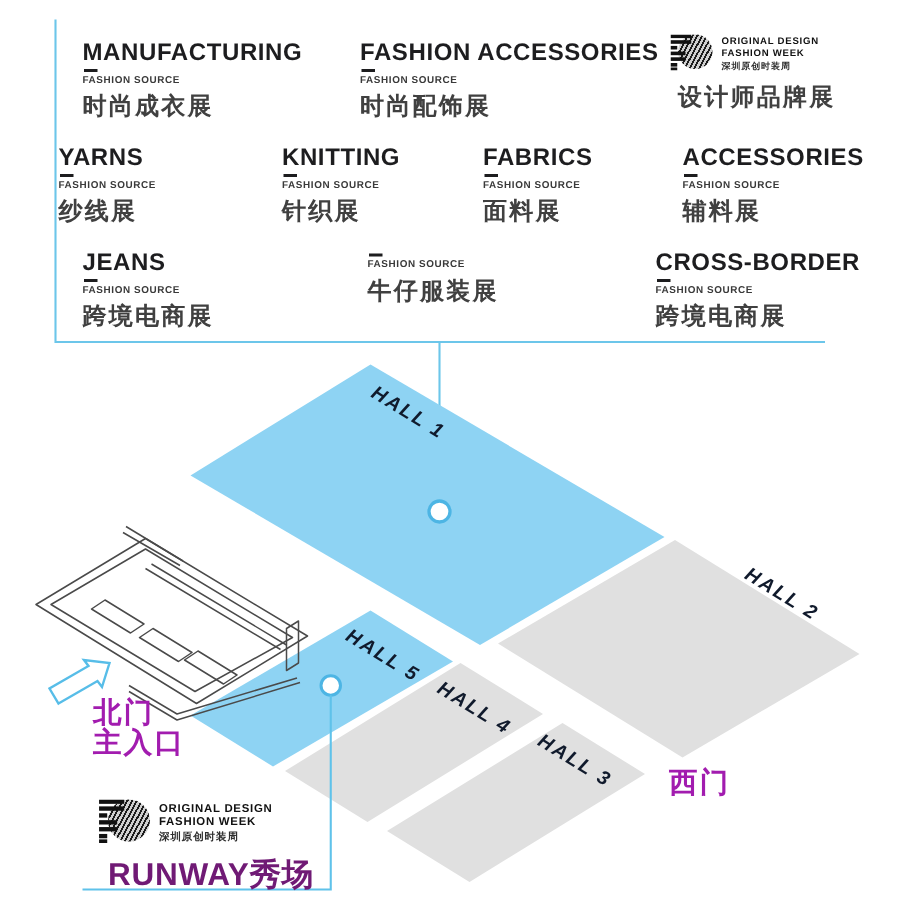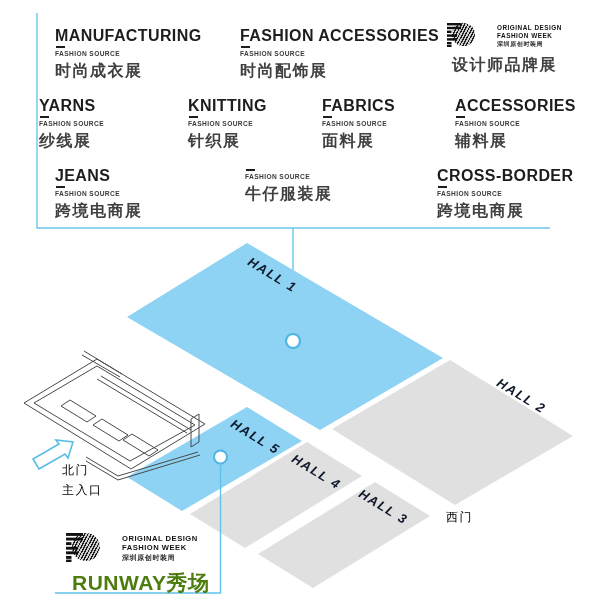--- a/index.html
+++ b/index.html
@@ -9,33 +9,33 @@
   .li{position:absolute;}
   .li-title{font-size:16px;font-weight:600;letter-spacing:.4px;color:#1d1d1f;line-height:1.05;white-space:nowrap;}
   .dash{width:9px;height:2px;background:#1d1d1f;margin:1px 0 2px 1px;}
   .li-sub{font-size:6.6px;font-weight:700;letter-spacing:.4px;color:#3a3a3a;white-space:nowrap;}
   .li-zh{font-size:16px;font-weight:700;letter-spacing:1.5px;color:#404040;margin-top:4px;white-space:nowrap;}
   
   .odfw{display:flex;align-items:flex-start;}
   .odfw-mark{width:23px;height:23px;border-radius:50%;flex:none;
     background:repeating-linear-gradient(118deg,#1c1c1c 0 1.2px,#cfcfcf 1.2px 2.8px);}
   .fglyph{width:14px;height:24px;margin-left:-5px;flex:none;}
-  .odfw-text{margin-left:22px;padding-top:1px;}
+  .odfw-text{margin-left:6px;padding-top:1px;}
   .odfw-l1,.odfw-l2{font-size:6.4px;font-weight:700;letter-spacing:.5px;color:#111;line-height:1.2;white-space:nowrap;}
   .odfw-l3{font-size:6px;font-weight:700;color:#2e2e2e;letter-spacing:.6px;margin-top:1px;white-space:nowrap;}
   .odfw-lg .odfw-mark{width:28px;height:28px;}
   .odfw-lg .fglyph{width:17px;height:29px;margin-left:-6px;}
   .odfw-lg .odfw-l1,.odfw-lg .odfw-l2{font-size:7.6px;}
   .odfw-lg .odfw-l3{font-size:7px;}
   
   .hall-label{position:absolute;font-size:13px;font-weight:700;font-style:italic;
     letter-spacing:1.6px;color:#101a2c;transform:rotate(31.5deg);transform-origin:0 0;white-space:nowrap;}
-  .gate{position:absolute;font-size:12px;font-weight:400;letter-spacing:1.5px;color:#000000;white-space:nowrap;}
+  .gate{position:absolute;font-size:19px;font-weight:700;letter-spacing:1.5px;color:#a21caf;white-space:nowrap;}
   .runway{position:absolute;left:72px;top:533px;}
-  .runway-title{font-size:21px;font-weight:600;letter-spacing:.5px;color:#4d7c0f;margin-top:6px;white-space:nowrap;}
+  .runway-title{font-size:21px;font-weight:600;letter-spacing:.5px;color:#701a75;margin-top:6px;white-space:nowrap;}
   svg{position:absolute;left:0;top:0;}
 </style>
 </head>
 <body>
 
 <div id="app">
 
   <svg width="600" height="608" viewBox="0 0 600 608">
 
     <path d="M37,13 L37,228 L550,228" fill="none" stroke="#6cc6ea" stroke-width="1.4"></path>

